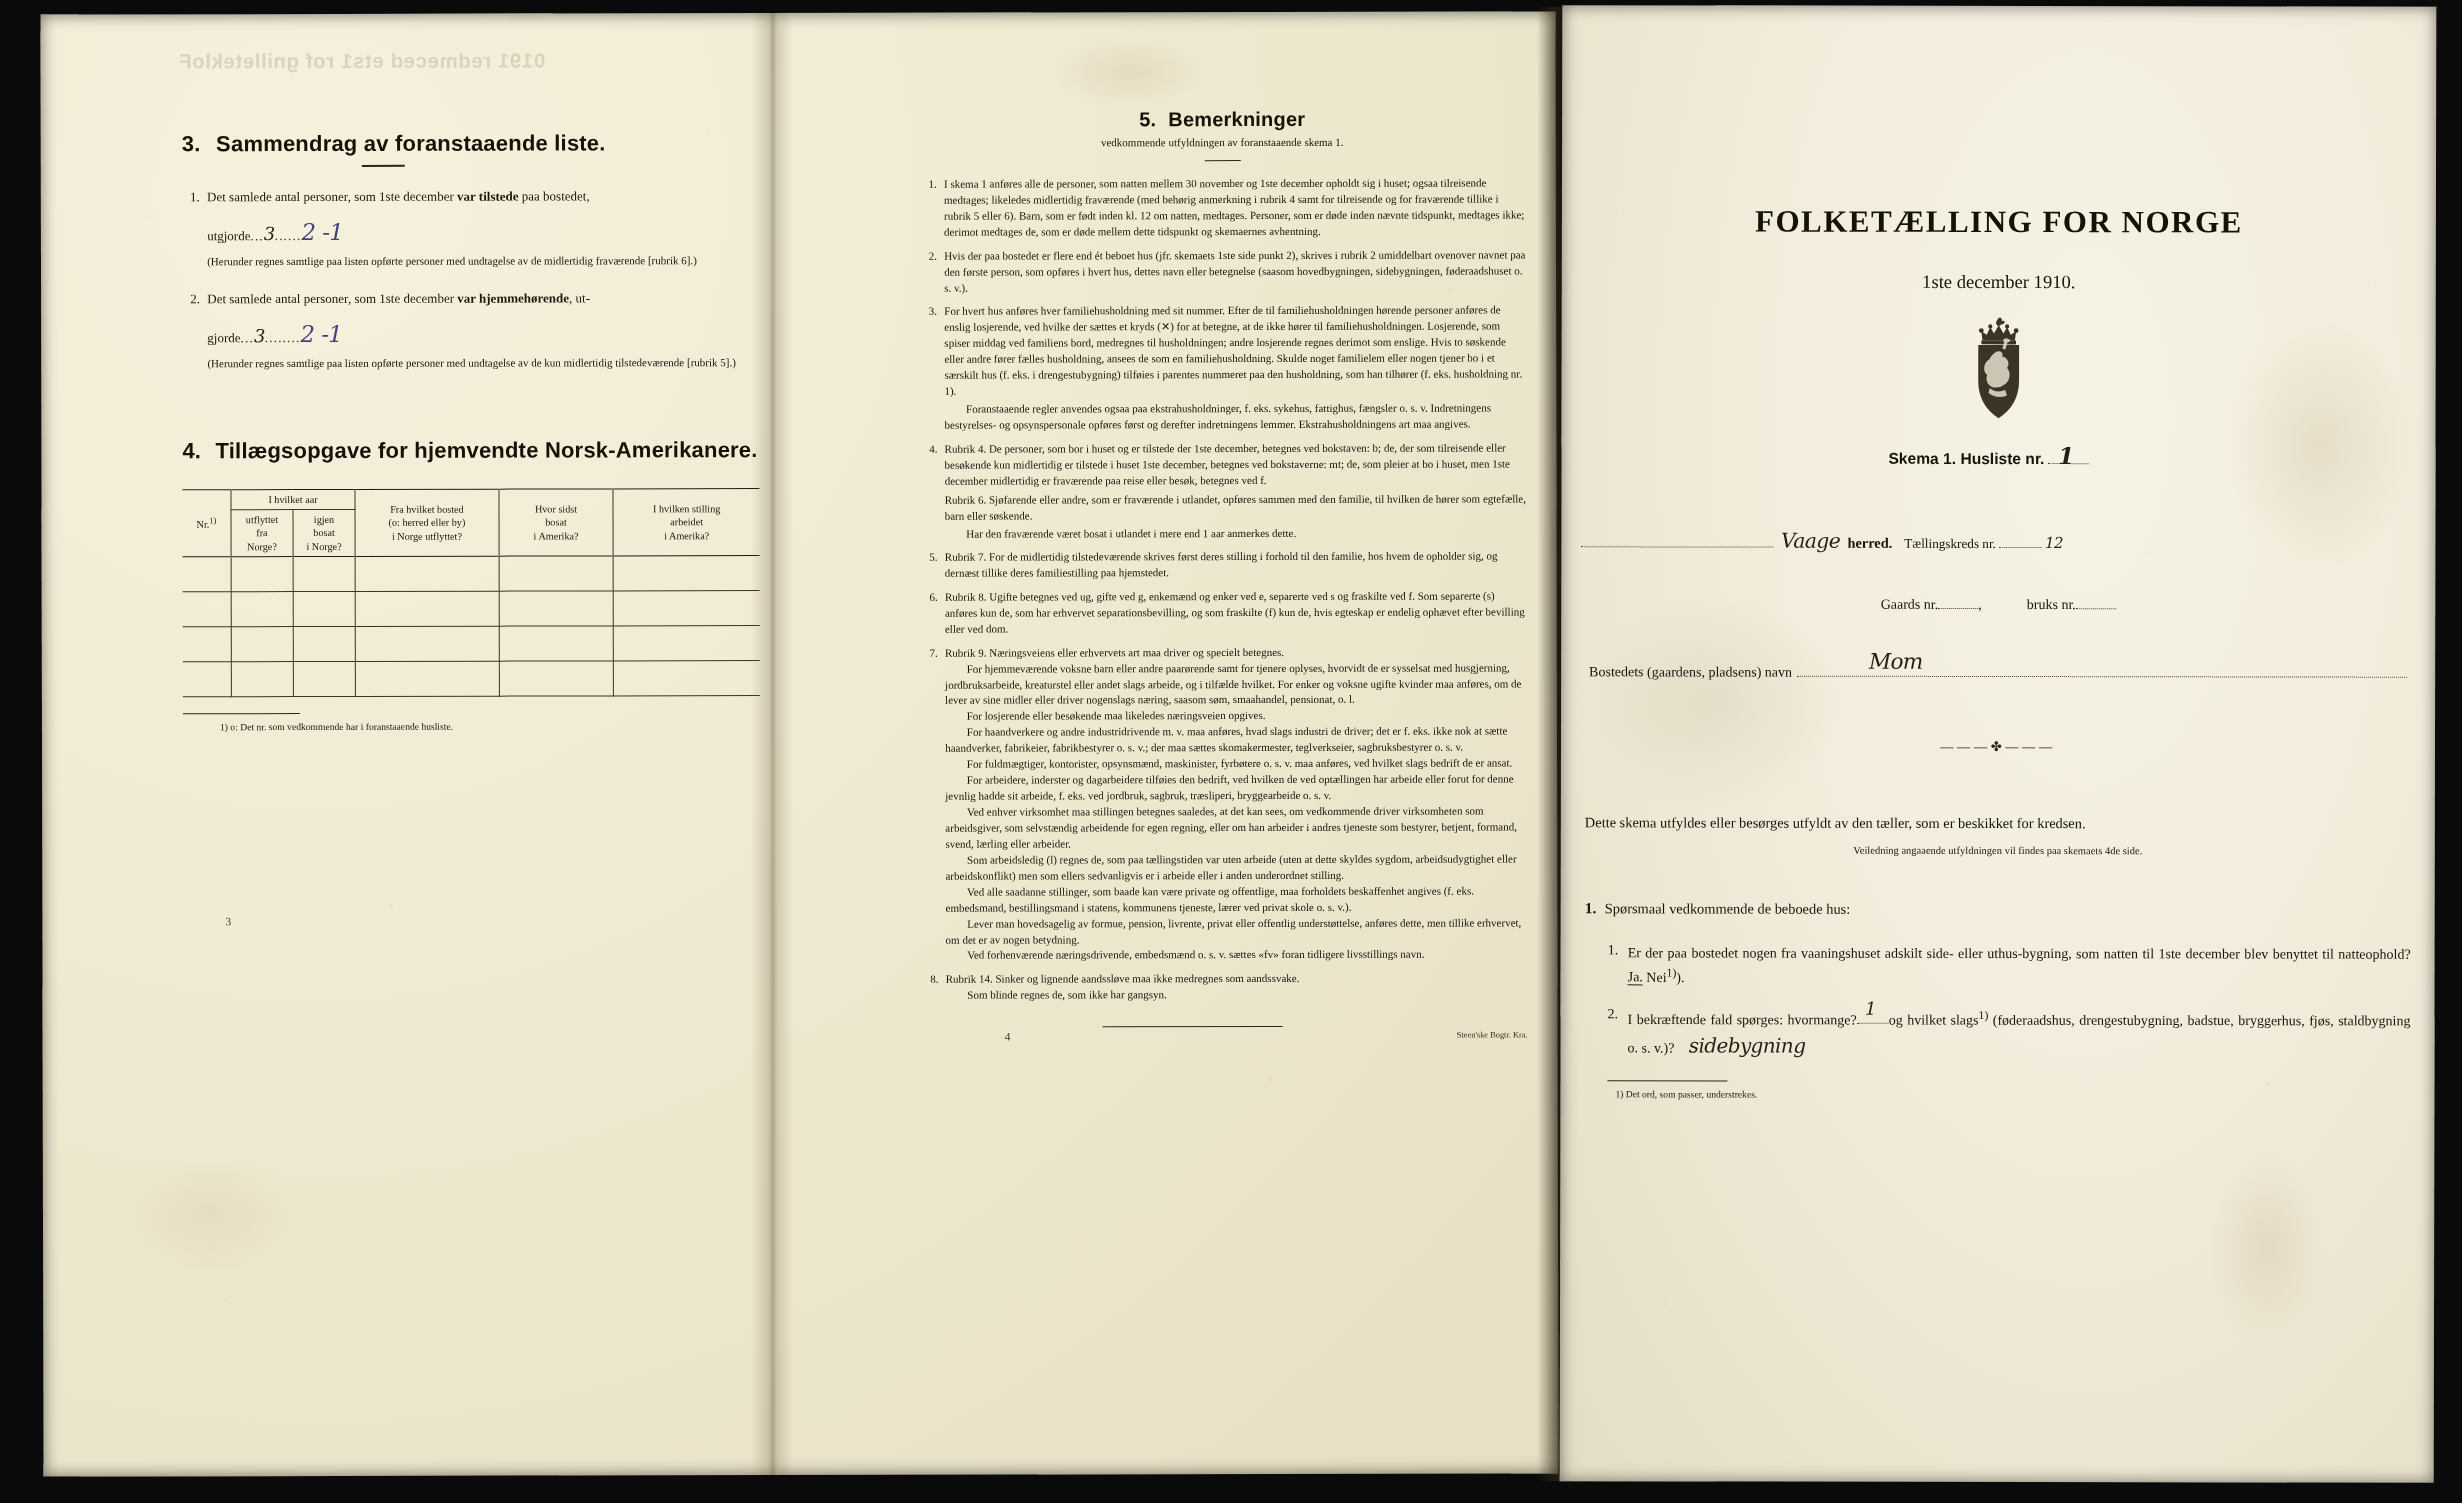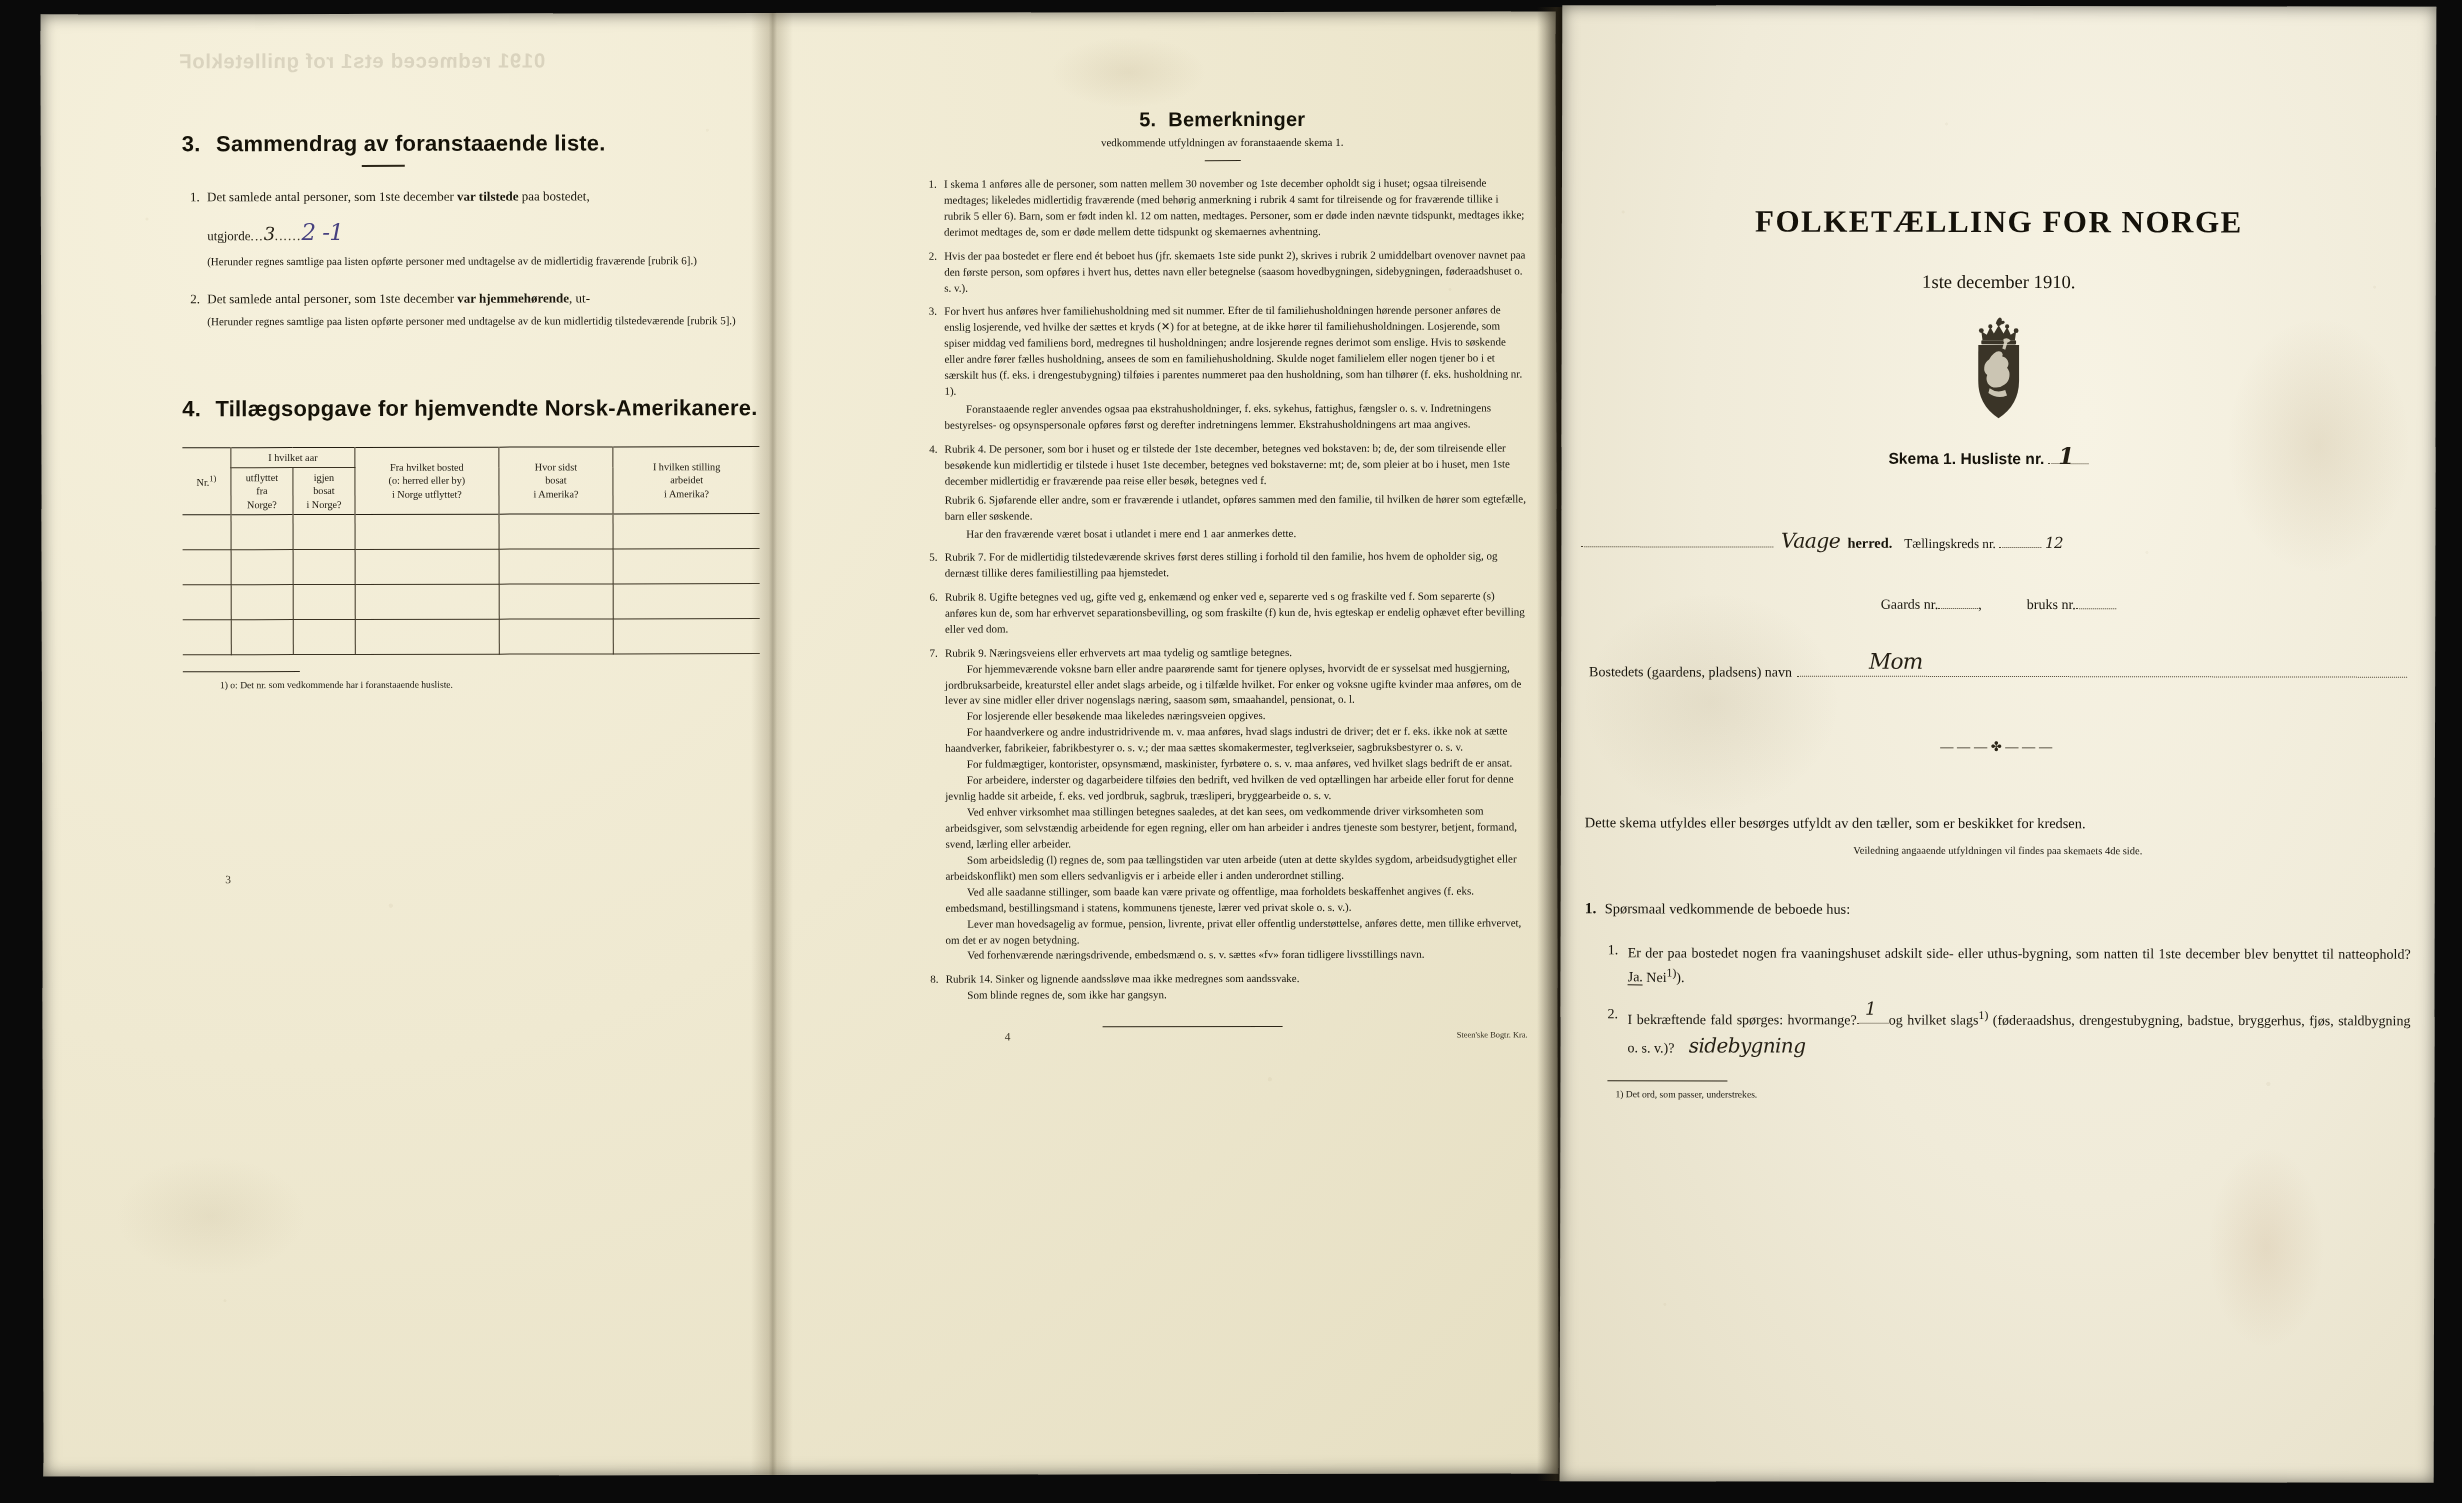--- a/index.html
+++ b/index.html
@@ -118,20 +118,23 @@
             <span>(Herunder regnes samtlige paa listen opførte personer med undtagelse av de </span><span class="it">midlertidig fraværende</span><span> [rubrik 6].)</span>
           </div>
         </div>
       </div>
 
       <div class="li" style="margin-top:20.4px;">
         <div class="n body">2.</div>
         <div class="t">
           <div class="body">
             <span>Det samlede antal personer, som 1ste december </span><span class="bo">var hjemmehørende</span><span>, ut-</span>
+          </div>
+          <div class="body" style="margin-top:8.4px;">
+            <span>gjorde</span><span class="dots">...</span><span class="hand" style="font-size:18px;">3</span><span class="dots">........</span><span class="hand hand-blue" style="font-size:23px;">2 -1</span>
           </div>
           <div class="small" style="margin-top:4.8px;">
             <span>(Herunder regnes samtlige paa listen opførte personer med undtagelse av de kun </span><span class="it">midlertidig tilstedeværende</span><span> [rubrik 5].)</span>
           </div>
         </div>
       </div>
 
       <div style="display:flex;align-items:baseline;gap:14.4px;margin-top:66px;">
         <span class="sec-title h-num">4.</span>
         <span class="sec-title">Tillægsopgave for hjemvendte Norsk-Amerikanere.</span>
@@ -263,21 +266,21 @@
           <span class="it">Rubrik 8.</span>
           <span>Ugifte betegnes ved ug, gifte ved g, enkemænd og enker ved e, separerte ved s og fraskilte ved f. Som separerte (s) anføres kun de, som har erhvervet separationsbevilling, og som fraskilte (f) kun de, hvis egteskap er endelig ophævet efter bevilling eller ved dom.</span>
         </div>
       </div>
 
       <div class="li">
         <div class="n small">7.</div>
         <div class="t">
           <div class="small">
             <span class="it">Rubrik 9.</span>
-            <span class="it">Næringsveiens eller erhvervets art maa</span><span class="bo"> tydelig og samtlige betegnes.</span>
+            <span class="it">Næringsveiens eller erhvervets art maa</span><span class="bo"> driver og specielt betegnes.</span>
           </div>
           <div class="small indent">For hjemmeværende voksne barn eller andre paarørende samt for tjenere oplyses, hvorvidt de er sysselsat med husgjerning, jordbruksarbeide, kreaturstel eller andet slags arbeide, og i tilfælde hvilket. For enker og voksne ugifte kvinder maa anføres, om de lever av sine midler eller driver nogenslags næring, saasom søm, smaahandel, pensionat, o. l.</div>
           <div class="small indent">For losjerende eller besøkende maa likeledes næringsveien opgives.</div>
           <div class="small indent">For haandverkere og andre industridrivende m. v. maa anføres, hvad slags industri de driver; det er f. eks. ikke nok at sætte haandverker, fabrikeier, fabrikbestyrer o. s. v.; der maa sættes skomakermester, teglverkseier, sagbruksbestyrer o. s. v.</div>
           <div class="small indent">For fuldmægtiger, kontorister, opsynsmænd, maskinister, fyrbøtere o. s. v. maa anføres, ved hvilket slags bedrift de er ansat.</div>
           <div class="small indent">For arbeidere, inderster og dagarbeidere tilføies den bedrift, ved hvilken de ved optællingen har arbeide eller forut for denne jevnlig hadde sit arbeide, f. eks. ved jordbruk, sagbruk, træsliperi, bryggearbeide o. s. v.</div>
           <div class="small indent">Ved enhver virksomhet maa stillingen betegnes saaledes, at det kan sees, om vedkommende driver virksomheten som arbeidsgiver, som selvstændig arbeidende for egen regning, eller om han arbeider i andres tjeneste som bestyrer, betjent, formand, svend, lærling eller arbeider.</div>
           <div class="small indent">Som arbeidsledig (l) regnes de, som paa tællingstiden var uten arbeide (uten at dette skyldes sygdom, arbeidsudygtighet eller arbeidskonflikt) men som ellers sedvanligvis er i arbeide eller i anden underordnet stilling.</div>
           <div class="small indent">Ved alle saadanne stillinger, som baade kan være private og offentlige, maa forholdets beskaffenhet angives (f. eks. embedsmand, bestillingsmand i statens, kommunens tjeneste, lærer ved privat skole o. s. v.).</div>
           <div class="small indent">Lever man hovedsagelig av formue, pension, livrente, privat eller offentlig understøttelse, anføres dette, men tillike erhvervet, om det er av nogen betydning.</div>

